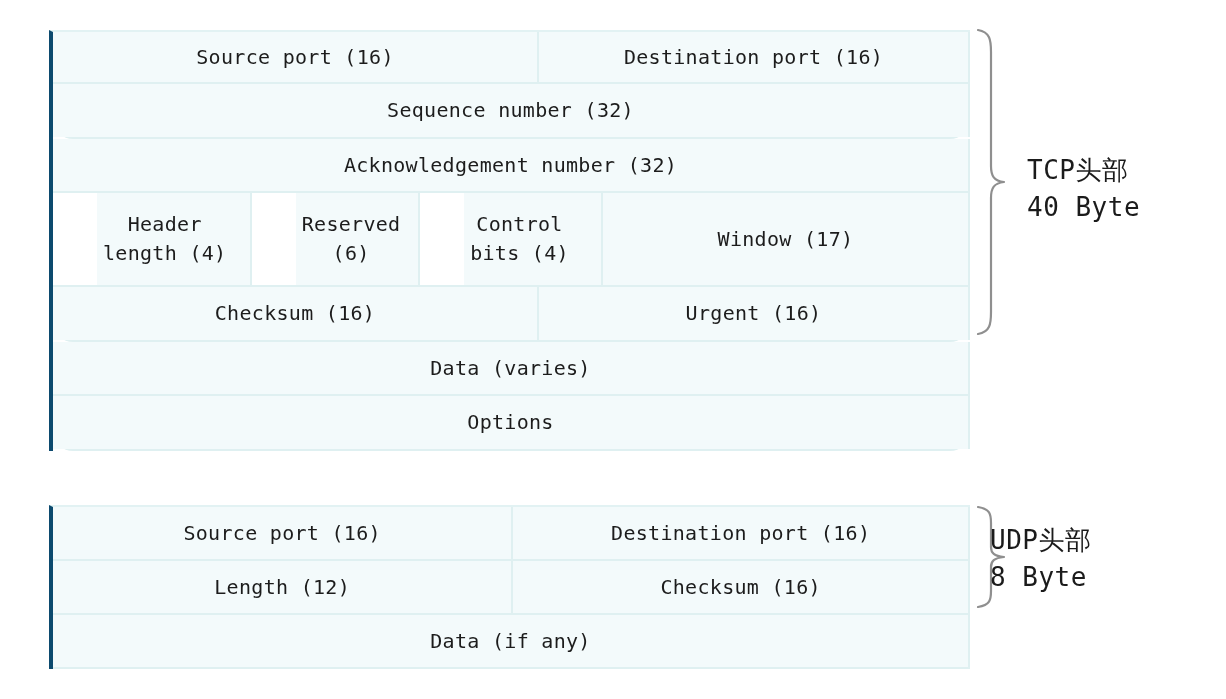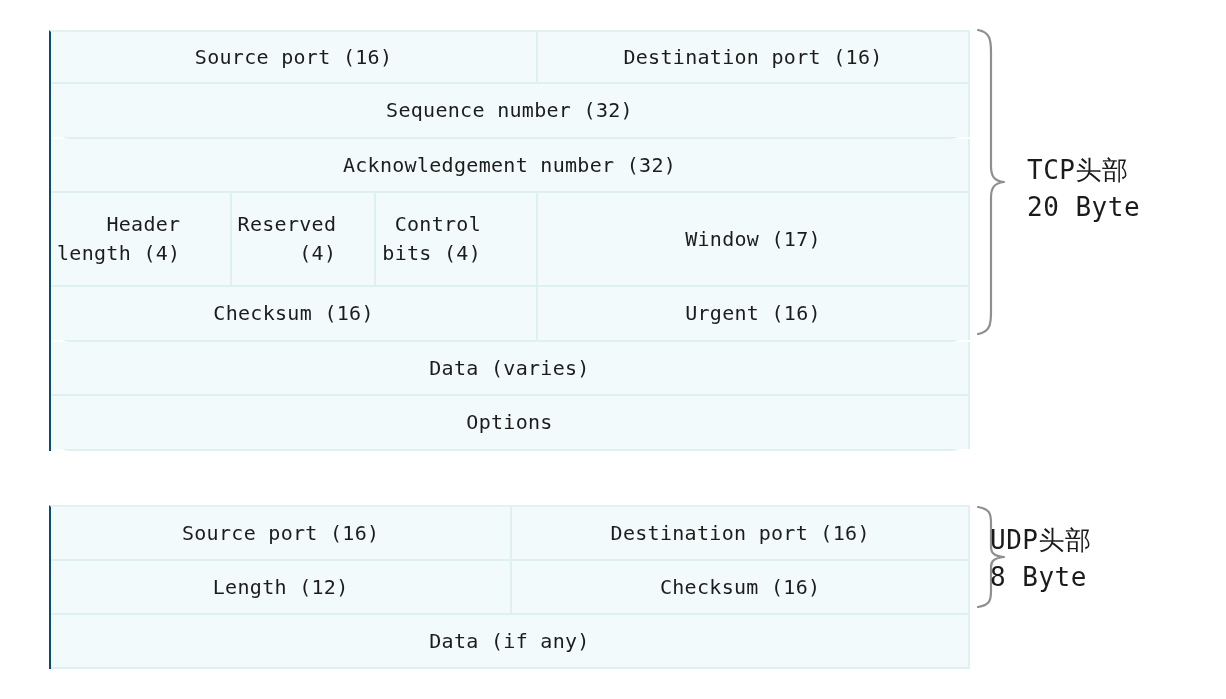--- a/index.html
+++ b/index.html
@@ -19,21 +19,21 @@
 
   .diagram-root {
     position: absolute;
     inset: 0;
   }
 
   
   .packet-table {
     position: absolute;
     box-sizing: border-box;
-    border-left: 2px solid #0c4a6e;
+    border-left: 4px solid #0c4a6e;
     border-top: 2px solid #e2f2f3;
   }
   .packet-row {
     display: flex;
     box-sizing: border-box;
     width: 100%;
     border-bottom: 2px solid #dff0f1;
   }
   .packet-cell {
     box-sizing: border-box;
@@ -46,21 +46,22 @@
     padding: 2px 6px;
     font-size: 20px;
     letter-spacing: 0.3px;
     line-height: 1.45;
     color: #1c1c1c;
     white-space: pre-line;
     overflow: hidden;
   }
   .packet-cell.align-left {
     justify-content: flex-start;
-    text-align: right;
+    text-align: center;
+    margin-left: 44px;
   }
 
   
   #tcp-table {
     left: 49px;
     top: 30px;
     width: 921px;
   }
   #tcp-table .r-h52 { height: 52px; }
   #tcp-table .r-h55 { height: 55px; border-radius: 20px; }
@@ -112,21 +113,21 @@
     </div>
 
     <div class="packet-row r-h54">
       <div class="packet-cell" style="width:100%">Acknowledgement number (32)</div>
     </div>
 
     <div class="packet-row r-h94">
       <div class="packet-cell align-left" style="width:19.65%">Header
 length (4)</div>
       <div class="packet-cell align-left" style="width:15.75%">Reserved
-(4)</div>
+(6)</div>
       <div class="packet-cell align-left" style="width:17.6%">Control
 bits (4)</div>
       <div class="packet-cell" style="width:47%">Window (17)</div>
     </div>
 
     <div class="packet-row r-h55">
       <div class="packet-cell" style="width:53%">Checksum (16)</div>
       <div class="packet-cell" style="width:47%">Urgent (16)</div>
     </div>
 
@@ -141,21 +142,21 @@
   </div>
 
   <div class="brace" id="tcp-brace-wrap" style="left:972px; top:26px;">
     <svg width="36" height="312" viewBox="0 0 36 312" fill="none">
       <path d="M6 4 C 18 6, 19 14, 19 26 L 19 140 C 19 150, 22 155, 32 156
                C 22 157, 19 162, 19 172 L 19 286 C 19 298, 18 306, 6 308" stroke="#8f8f8f" stroke-width="2.2" fill="none" stroke-linecap="round" stroke-linejoin="round"></path>
     </svg>
   </div>
 
   <div class="annotation" id="tcp-annotation">TCP头部
-20 Byte</div>
+40 Byte</div>
 
   <div class="packet-table" id="udp-table">
 
     <div class="packet-row r-h54">
       <div class="packet-cell" style="width:50.2%">Source port (16)</div>
       <div class="packet-cell" style="width:49.8%">Destination port (16)</div>
     </div>
 
     <div class="packet-row r-h54">
       <div class="packet-cell" style="width:50.2%">Length (12)</div>

